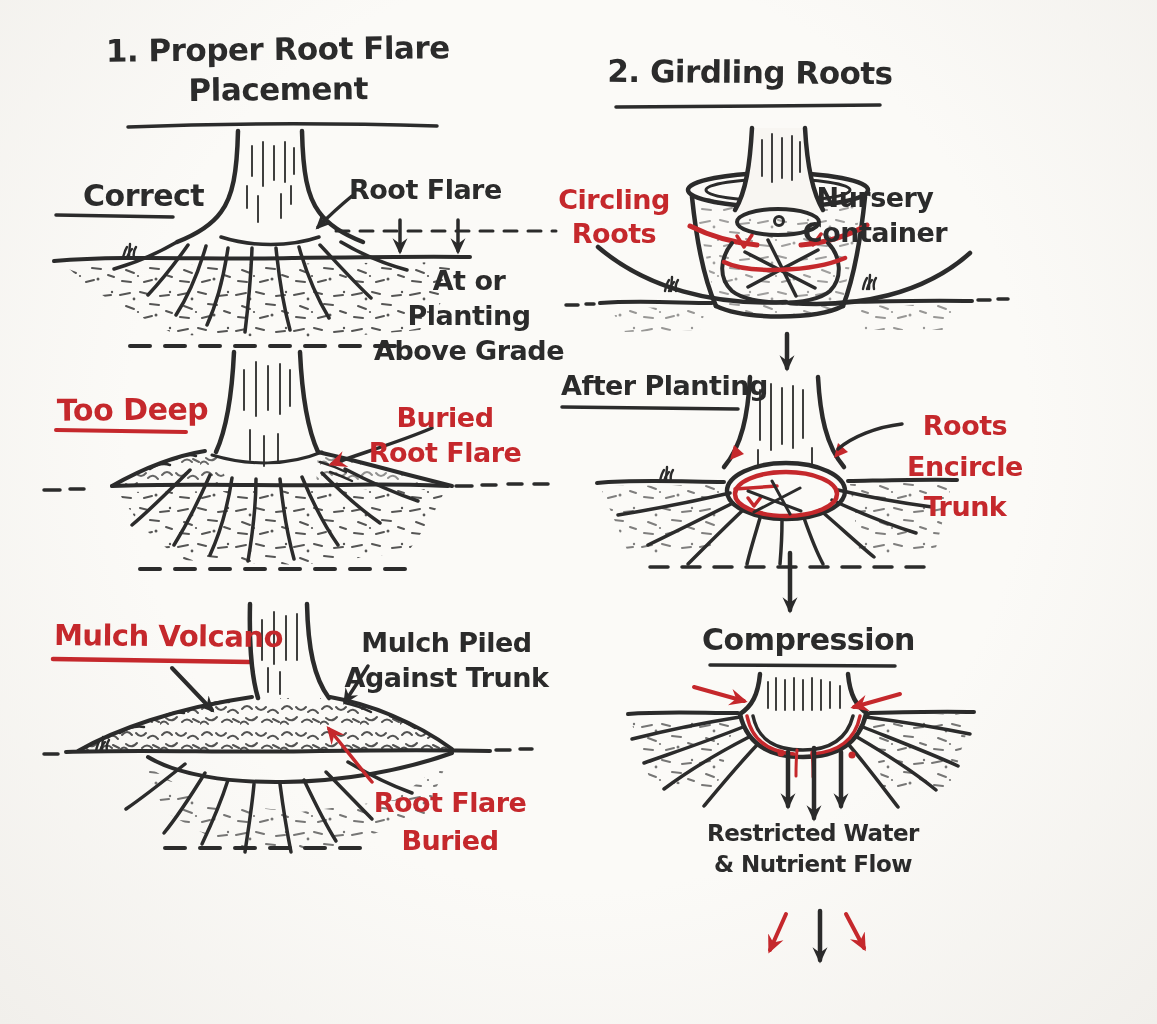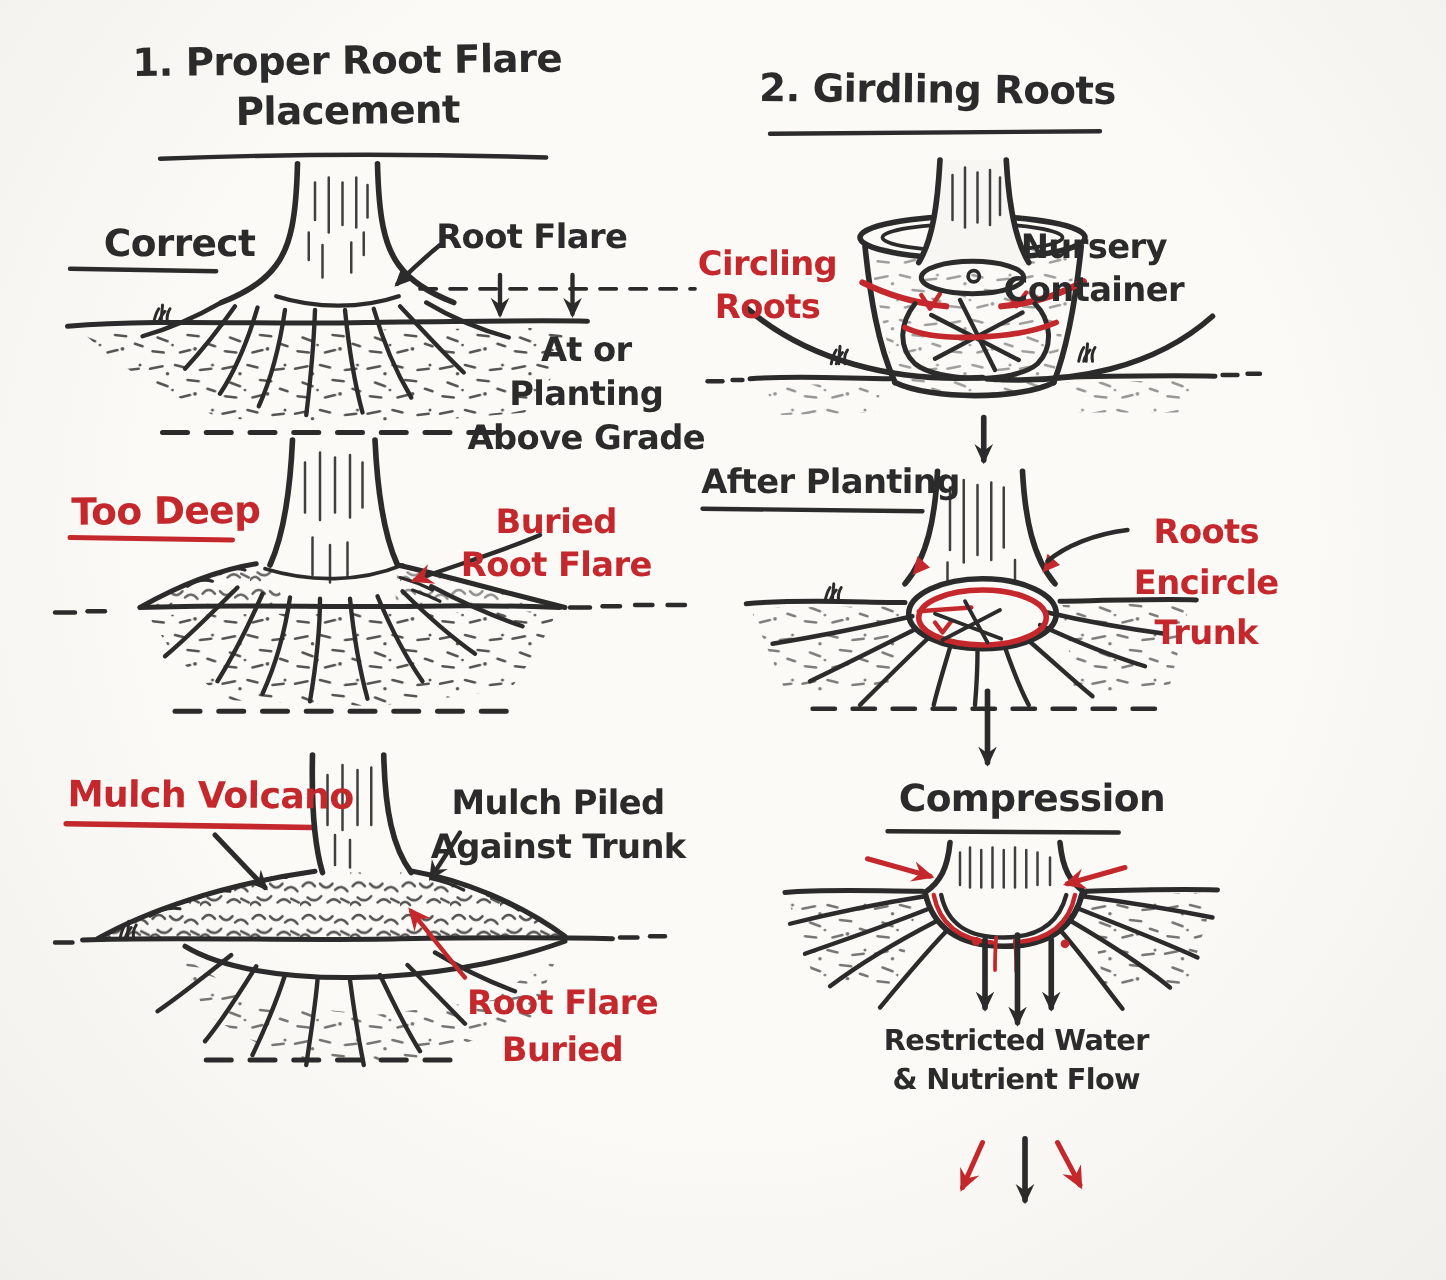--- a/index.html
+++ b/index.html
@@ -396,30 +396,30 @@
 <div class="lbl t29 red tilt2" style="left:54px;top:618px;">Mulch Volcano</div>
 
 <div class="lbl ctr t27" style="left:339px;top:625px;width:215px;">Mulch Piled
 Against Trunk</div>
 
 <div class="lbl ctr t27 red" style="left:370px;top:784px;width:160px;line-height:1.4;">Root Flare
 Buried</div>
 
 <div class="lbl ctr t31 tilt2" style="left:605px;top:52px;width:290px;">2. Girdling Roots</div>
 
-<div class="lbl ctr t27 red" style="left:556px;top:195px;width:116px;line-height:1.25;">Circling
+<div class="lbl ctr t27 red" style="left:556px;top:183px;width:116px;line-height:1.25;">Circling
 Roots</div>
 
 <div class="lbl ctr t27" style="left:799px;top:164px;width:152px;margin-top:16px;">Nursery
 Container</div>
 
 <div class="lbl t27" style="left:561px;top:368px;">After Planting</div>
 
 <div class="lbl ctr t27 red" style="left:895px;top:406px;width:140px;line-height:1.5;">Roots
 Encircle
 Trunk</div>
 
-<div class="lbl ctr t30" style="left:702px;top:620px;width:200px;margin-left:17px;">Compression</div>
+<div class="lbl ctr t30" style="left:702px;top:620px;width:200px;">Compression</div>
 
 <div class="lbl ctr t32" style="left:638px;top:818px;width:350px;line-height:1.35;">Restricted Water
 &amp; Nutrient Flow</div>
 
 </div>
 
 </body></html>

